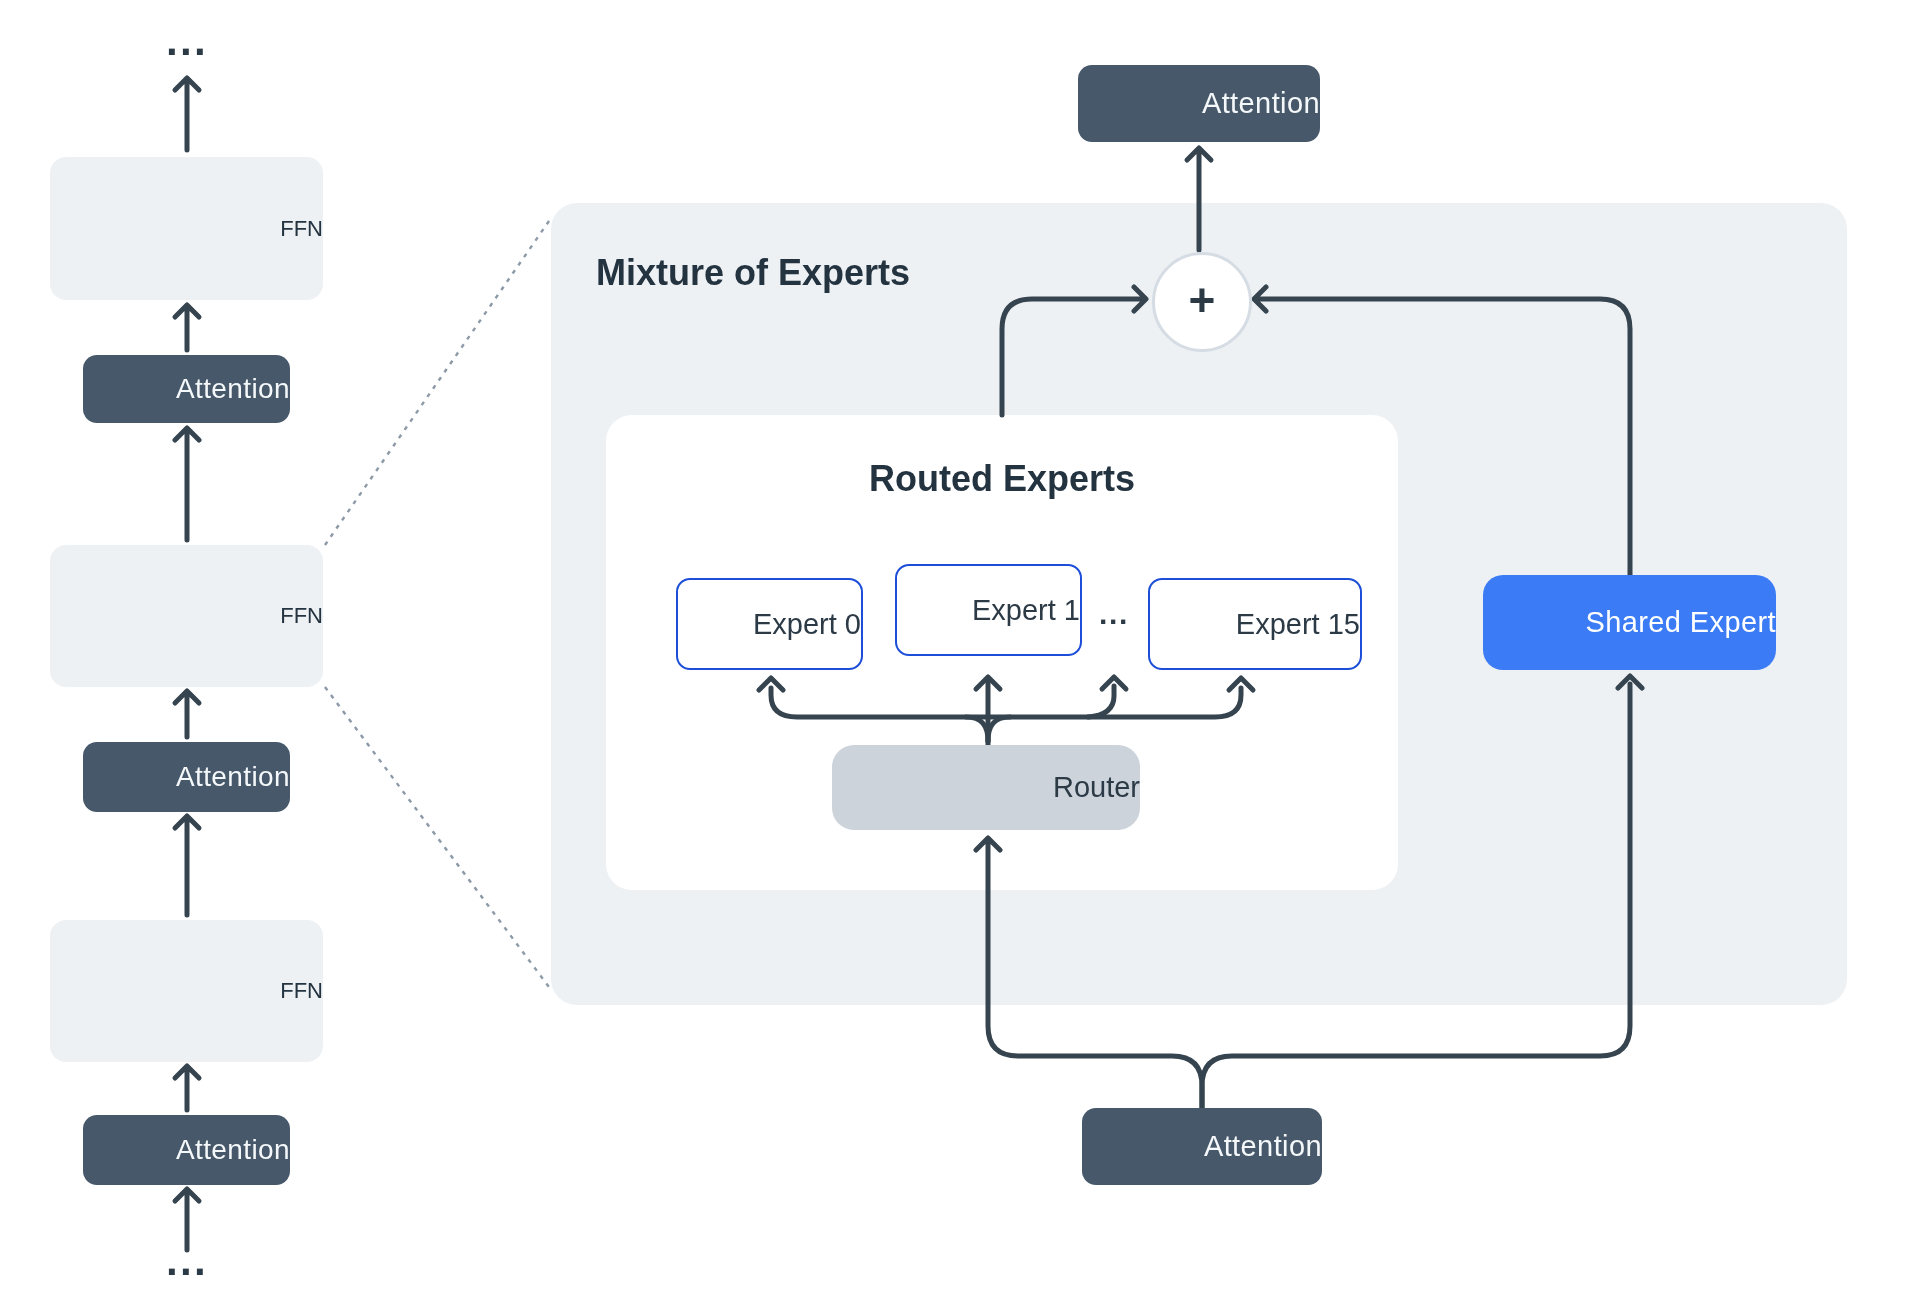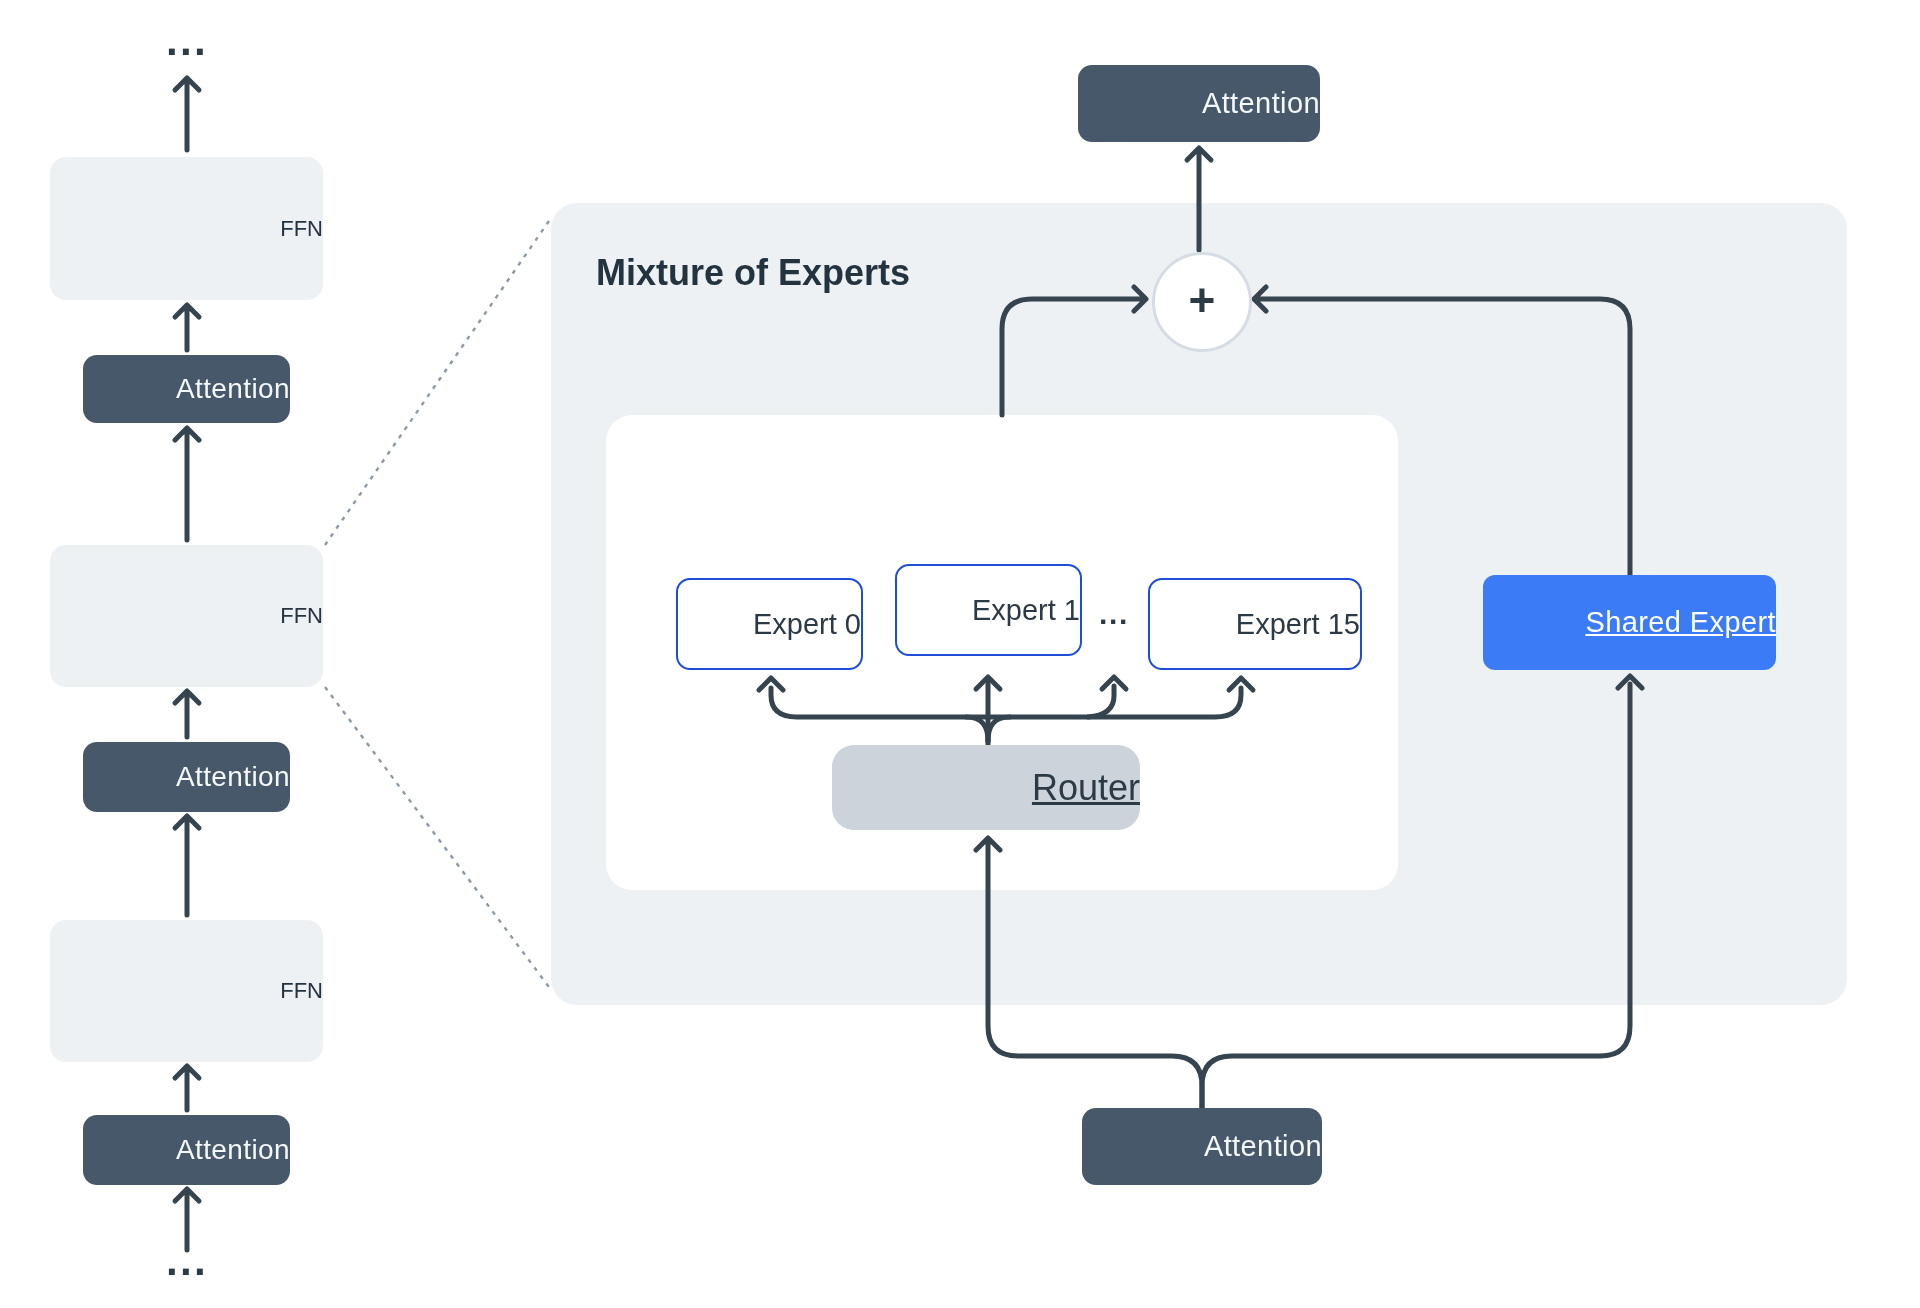--- a/index.html
+++ b/index.html
@@ -8,22 +8,22 @@
     font-family:"Liberation Sans","DejaVu Sans",sans-serif;
   }
   .abs{position:absolute;}
   .panel{background:#eef1f4;border-radius:26px;}
   .white-box{background:#ffffff;border-radius:26px;}
   .box{display:flex;align-items:center;justify-content:flex-end;box-sizing:border-box;}
   .ffn{background:#eef1f4;border-radius:16px;color:#243340;font-size:22px;}
   .dark{background:#465869;border-radius:14px;color:#f5f8fa;font-size:28px;letter-spacing:.4px;}
   .dark.big{font-size:29px;}
   .expert{background:#ffffff;border:2px solid #1d4ed8;border-radius:14px;color:#2c3a46;font-size:29px;}
-  .router{background:#ccd3da;border-radius:22px;color:#2c3a46;font-size:36px;text-decoration:underline;}
-  .shared{background:#3b7cf6;border-radius:12px;color:#ffffff;font-size:29px;letter-spacing:.4px;text-decoration:underline;}
+  .router{background:#ccd3da;border-radius:22px;color:#2c3a46;font-size:29px;}
+  .shared{background:#3b7cf6;border-radius:20px;color:#ffffff;font-size:29px;letter-spacing:.4px;}
   .title{color:#243340;font-size:36px;font-weight:600;white-space:nowrap;}
   .sum-node{
     background:#ffffff;border:3px solid #d5dce3;border-radius:50%;
     color:#2c3a46;font-size:46px;font-weight:600;
     display:flex;align-items:center;justify-content:center;
   }
   .ellipsis{color:#2c3a46;font-size:42px;font-weight:700;text-align:center;line-height:48px;white-space:nowrap;}
   .ellipsis.small{font-size:30px;}
   svg{position:absolute;left:0;top:0;pointer-events:none;}
   .lbl{pointer-events:none;}
@@ -103,20 +103,21 @@
   <div class="abs title" style="left:596px;top:252px;">Mixture of Experts</div>
 
   <div class="abs box dark big" style="left:1078px;top:65px;width:242px;height:77px;">
     <span class="lbl">Attention</span>
   </div>
 
   <div class="abs sum-node" style="left:1152px;top:252px;width:94px;height:94px;">
     <span class="lbl" style="margin-top:-4px;">+</span>
   </div>
 
+  <div class="abs title" style="left:606px;top:458px;width:792px;text-align:center;">Routed Experts</div>
 
   <div class="abs box expert" style="left:676px;top:578px;width:187px;height:92px;">
     <span class="lbl">Expert 0</span>
   </div>
   <div class="abs box expert" style="left:895px;top:564px;width:187px;height:92px;">
     <span class="lbl">Expert 1</span>
   </div>
   <div class="abs ellipsis small" style="left:1084px;top:598px;width:60px;">···</div>
   <div class="abs box expert" style="left:1148px;top:578px;width:214px;height:92px;">
     <span class="lbl">Expert 15</span>

